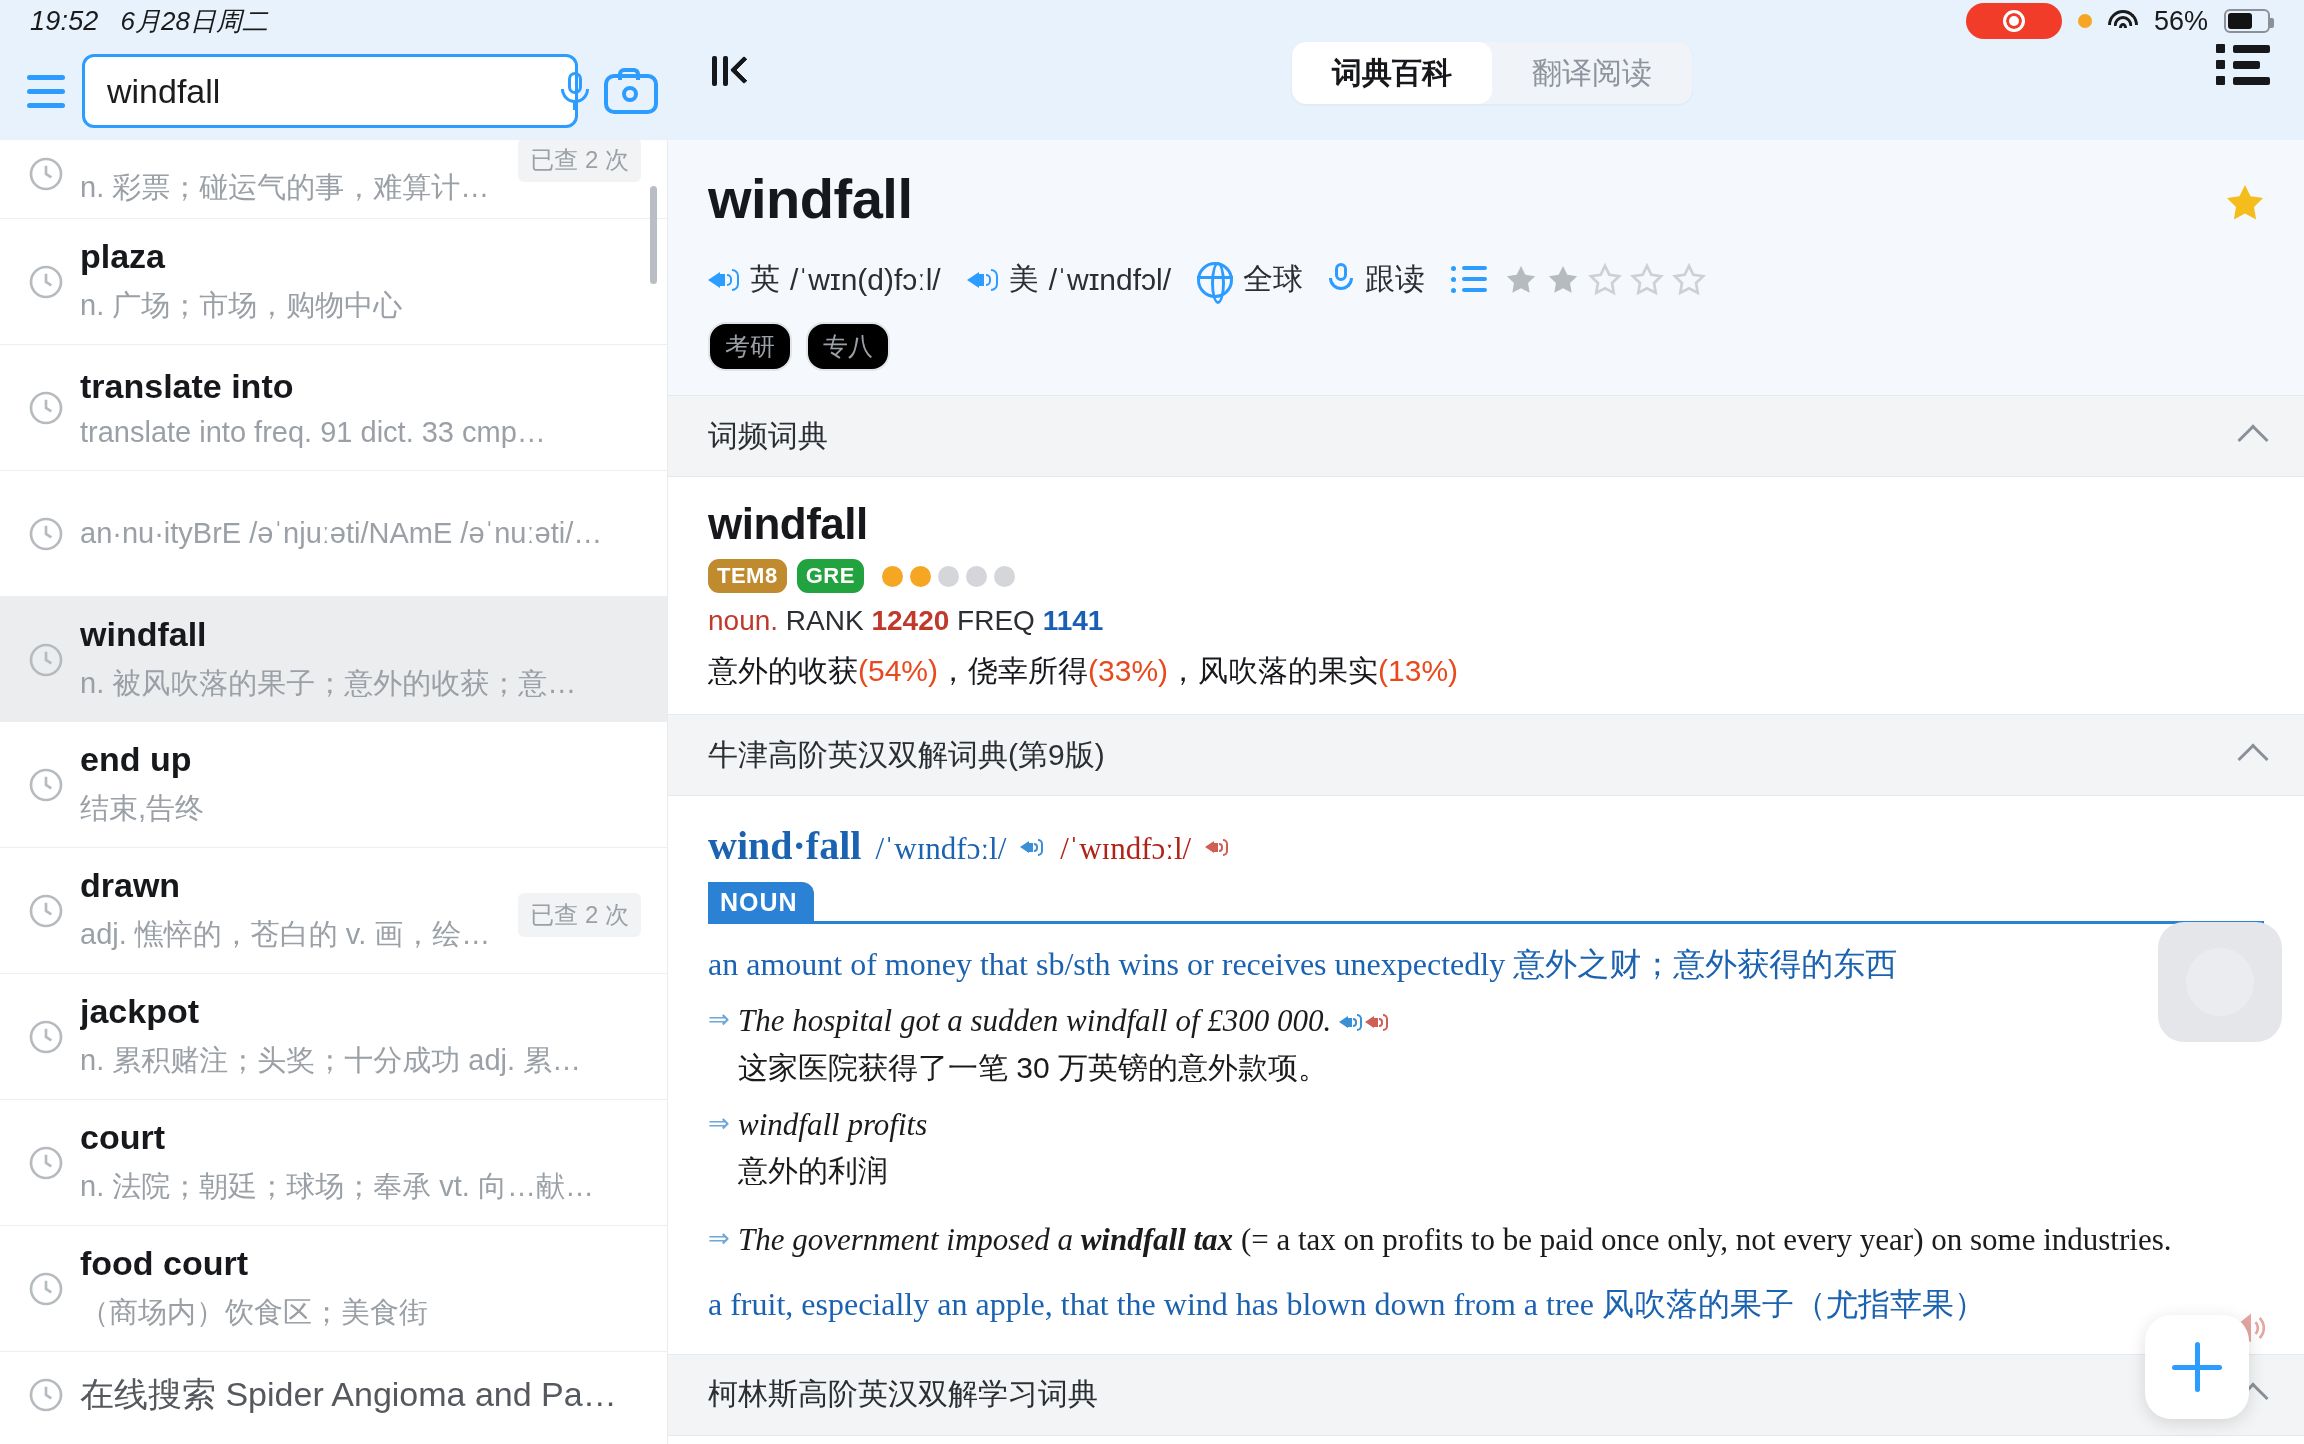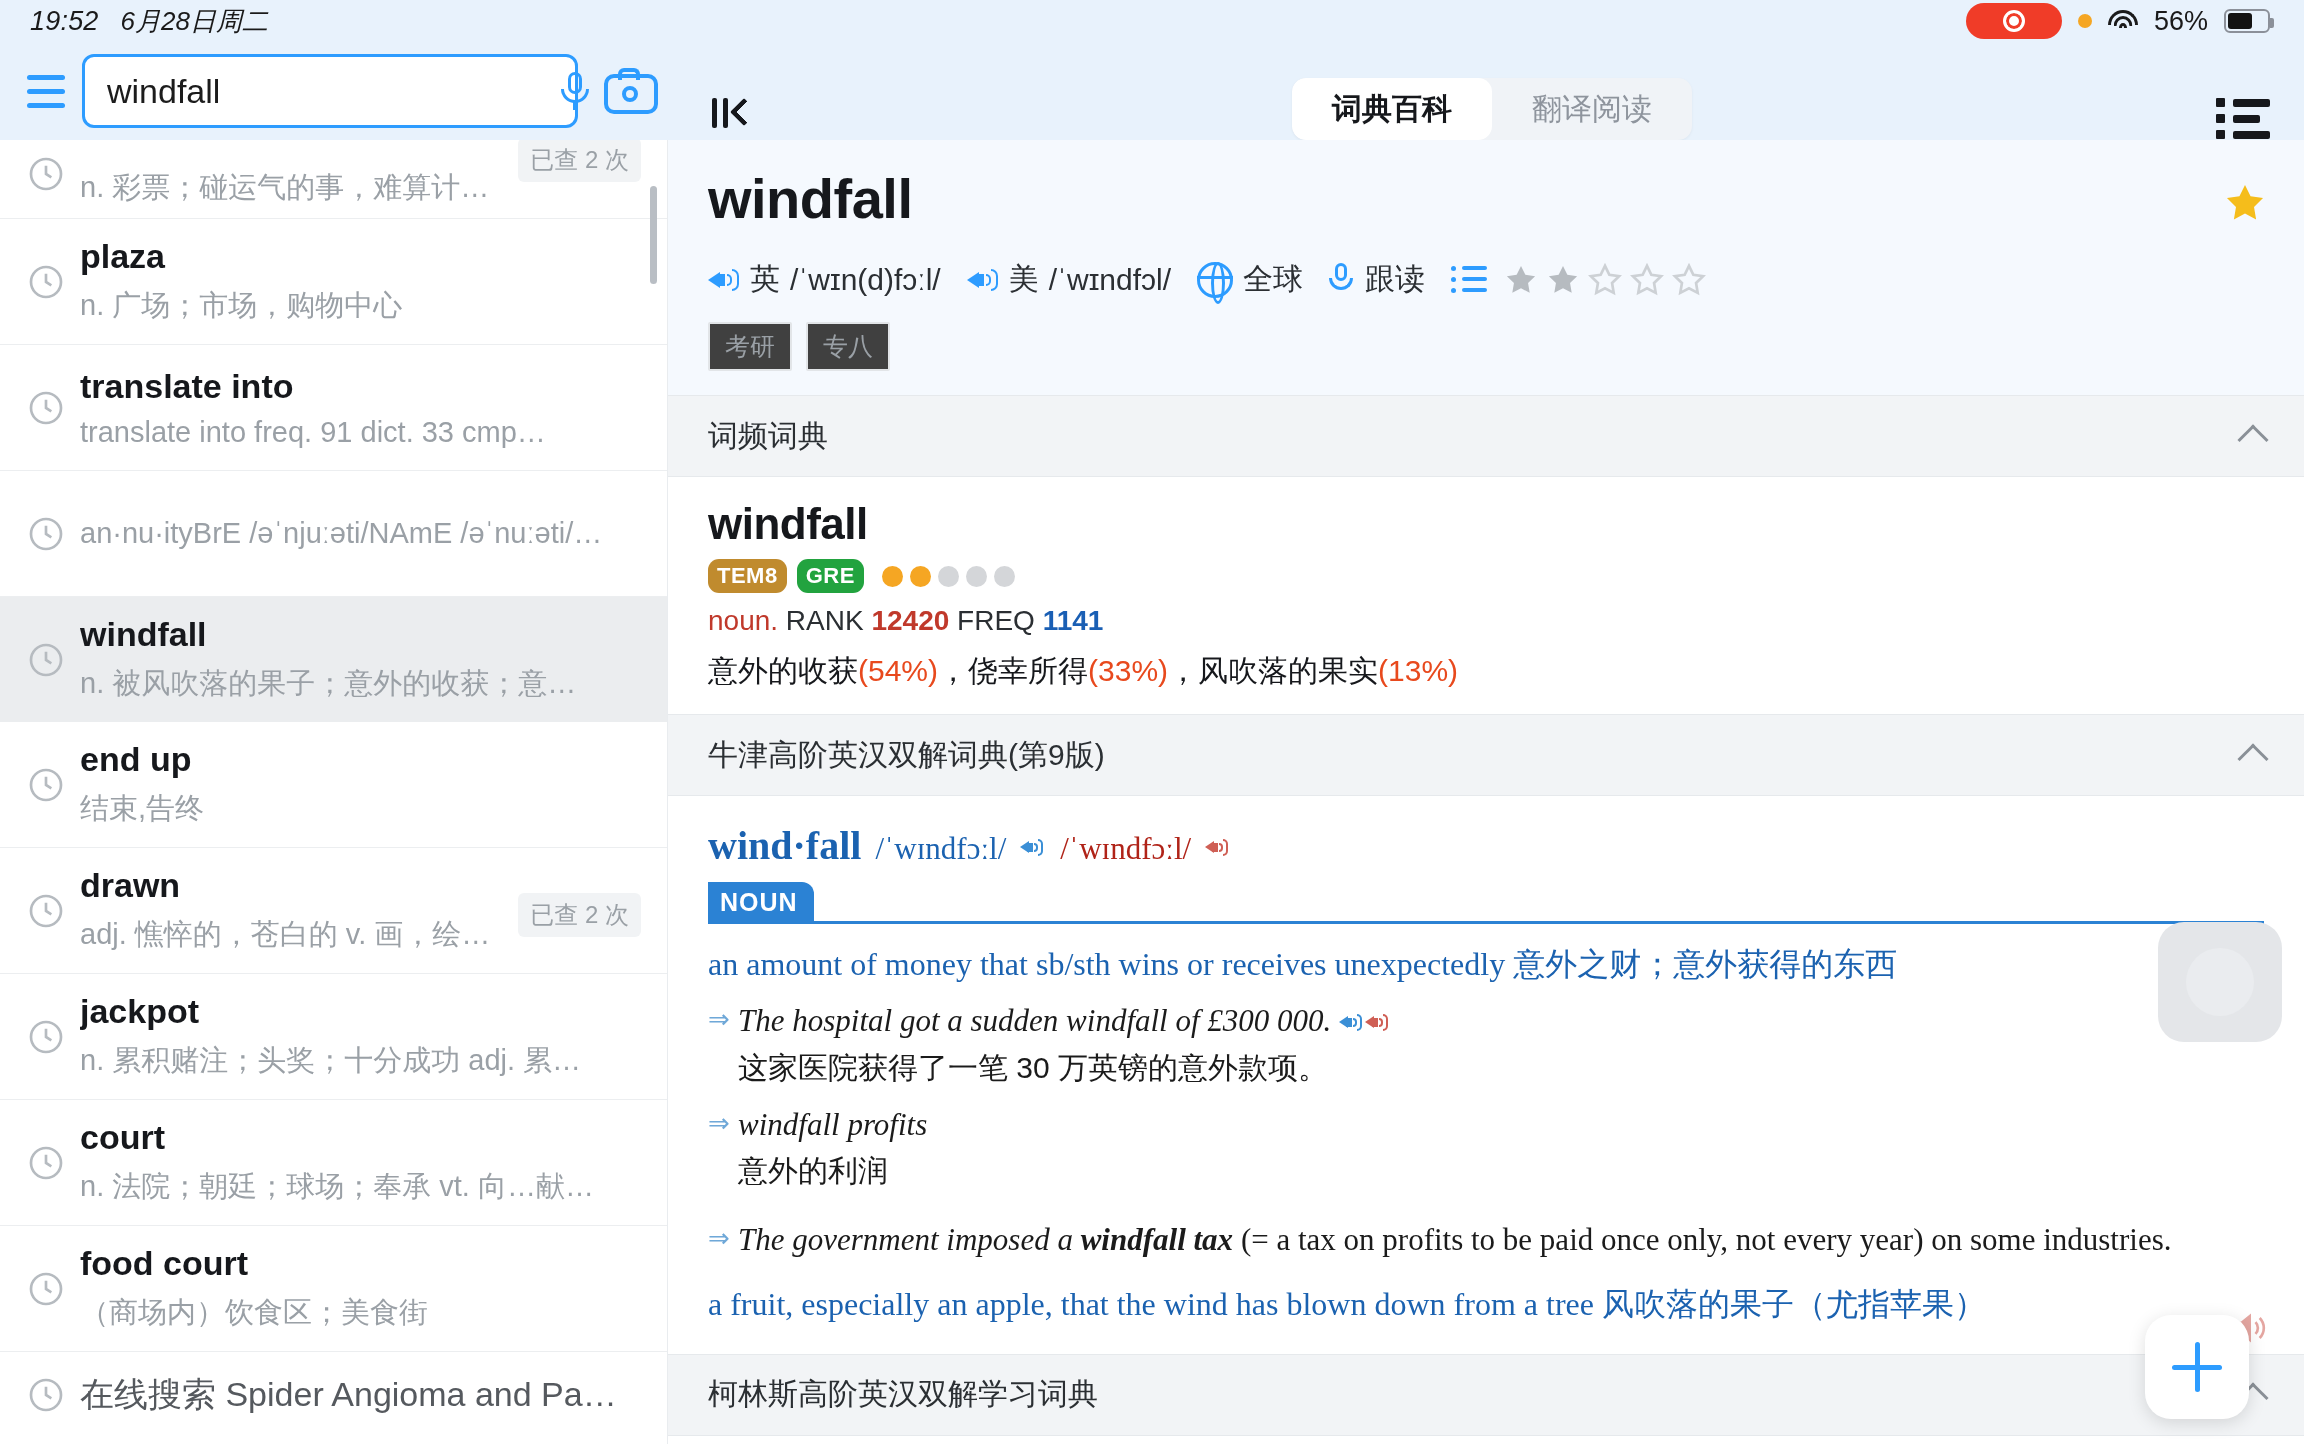--- a/index.html
+++ b/index.html
@@ -69,21 +69,21 @@
   .mic .cap { position:absolute; left:10px; top:3px; width:14px; height:22px; border-radius:7px; border:3px solid #2d9cff; }
   .mic .arc { position:absolute; left:3px; top:20px; width:28px; height:14px; border:3px solid #2d9cff; border-top:none; border-radius:0 0 16px 16px; }
   .mic .stem { position:absolute; left:15px; top:33px; width:3px; height:8px; background:#2d9cff; }
   .camera { margin-left: 26px; width: 54px; height: 46px; position: relative; cursor: pointer; }
   .camera .body { position:absolute; inset:6px 0 0 0; border:4px solid #2d9cff; border-radius:10px; }
   .camera .hump { position:absolute; left:14px; top:0; width:22px; height:12px; border:4px solid #2d9cff; border-bottom:none; border-radius:6px 6px 0 0; background:#e8f2fc;}
   .camera .lens { position:absolute; left:18px; top:18px; width:16px; height:16px; border:4px solid #2d9cff; border-radius:50%; }
 
   .hdr-right {
     position: absolute; left: 680px; right: 0; top: 0; bottom: 0;
-    display: flex; align-items: flex-end;
+    display: flex; align-items: flex-start;
   }
   .collapse-icon { margin-left: 22px; width: 56px; height: 56px; position: relative; cursor: pointer; }
   .collapse-icon .bar { position:absolute; top:14px; width:5px; height:30px; background:#16181c; border-radius:2px; }
   .collapse-icon .bar.b1 { left: 10px; }
   .collapse-icon .bar.b2 { left: 21px; }
   .collapse-icon .chev {
     position:absolute; left:32px; top:18px; width:20px; height:20px;
     border-left:5px solid #16181c; border-bottom:5px solid #16181c;
     transform: rotate(45deg); border-radius: 2px;
   }
@@ -184,21 +184,21 @@
   .micsm .arc { position:absolute; left:0; top:15px; width:24px; height:12px; border:3px solid #2d9cff; border-top:none; border-radius:0 0 14px 14px; }
   .bul { width: 38px; height: 32px; position: relative; margin-right: 14px; }
   .bul .r { position:absolute; left:0; width:38px; height:5px; display:flex; align-items:center; gap:6px; }
   .bul .r .d { width:5px; height:5px; border-radius:50%; background:#2d9cff; }
   .bul .r .l { height:4px; background:#2d9cff; border-radius:2px; width:25px; }
   .bul .r:nth-child(1){top:2px;} .bul .r:nth-child(2){top:13px;} .bul .r:nth-child(3){top:24px;}
   .stars { display: flex; gap: 6px; }
   .tags { display: flex; gap: 14px; margin-top: 22px; }
   .tag {
     font-size: 25px; color: #9aa0a6; border: 2px solid #e2e5e8;
-    border-radius: 2px; padding: 6px 15px; background: #404040;
+    border-radius: 18px; padding: 6px 15px; background: #000000;
   }
 
   .sec-head {
     background: #f2f4f6; border-top: 1px solid #e6e9ec; border-bottom: 1px solid #e6e9ec;
     display: flex; align-items: center; justify-content: space-between;
     padding: 0 40px; height: 82px; cursor: pointer;
   }
   .sec-title { font-size: 30px; color: #2b2f33; }
   .chev-up { width: 22px; height: 22px; border-left: 3px solid #8a9097; border-top: 3px solid #8a9097; transform: rotate(45deg); margin-top: 7px; }
 

